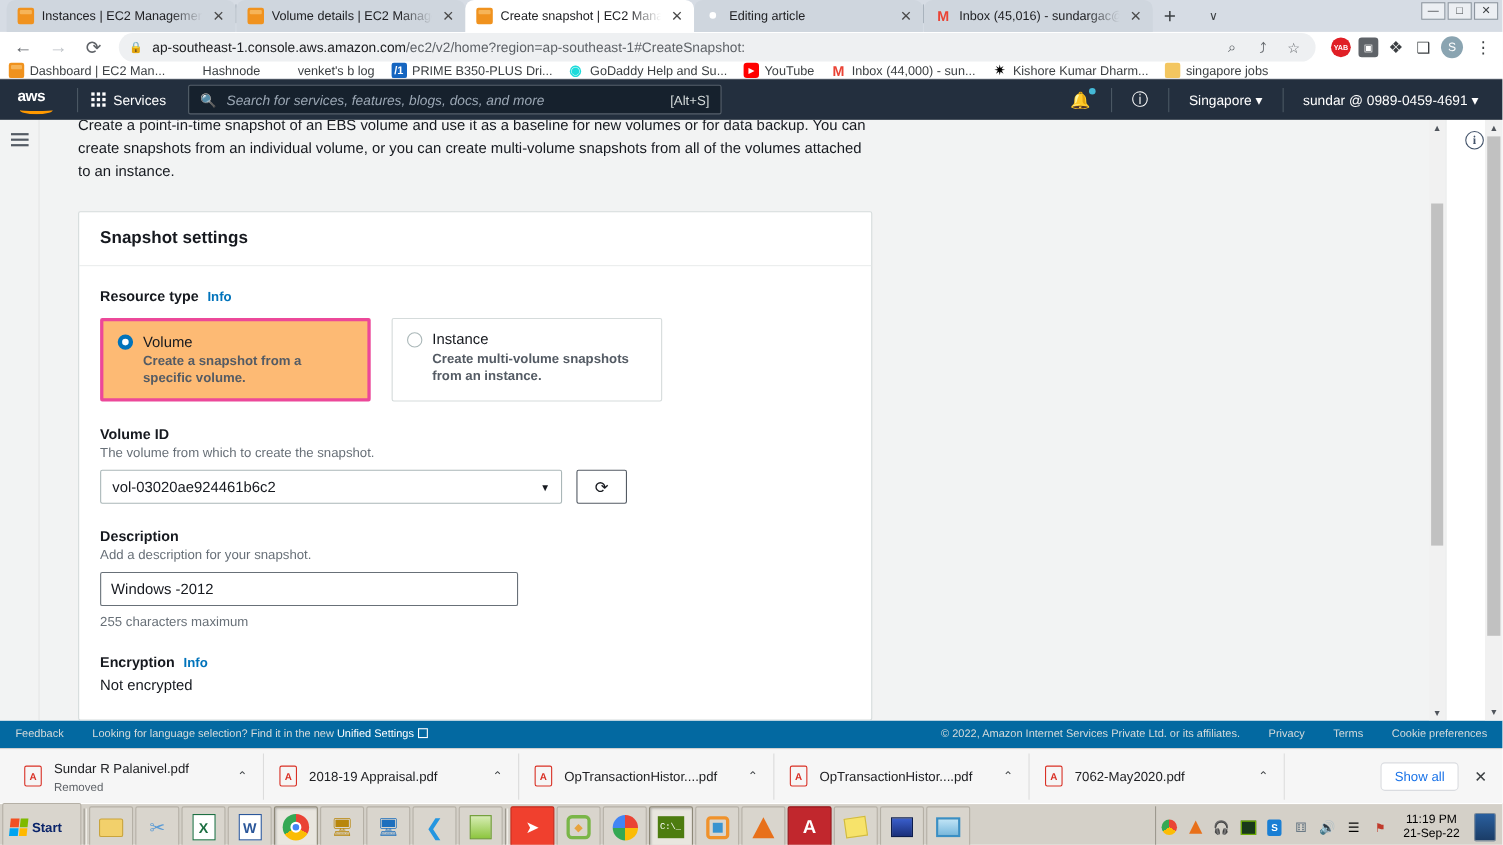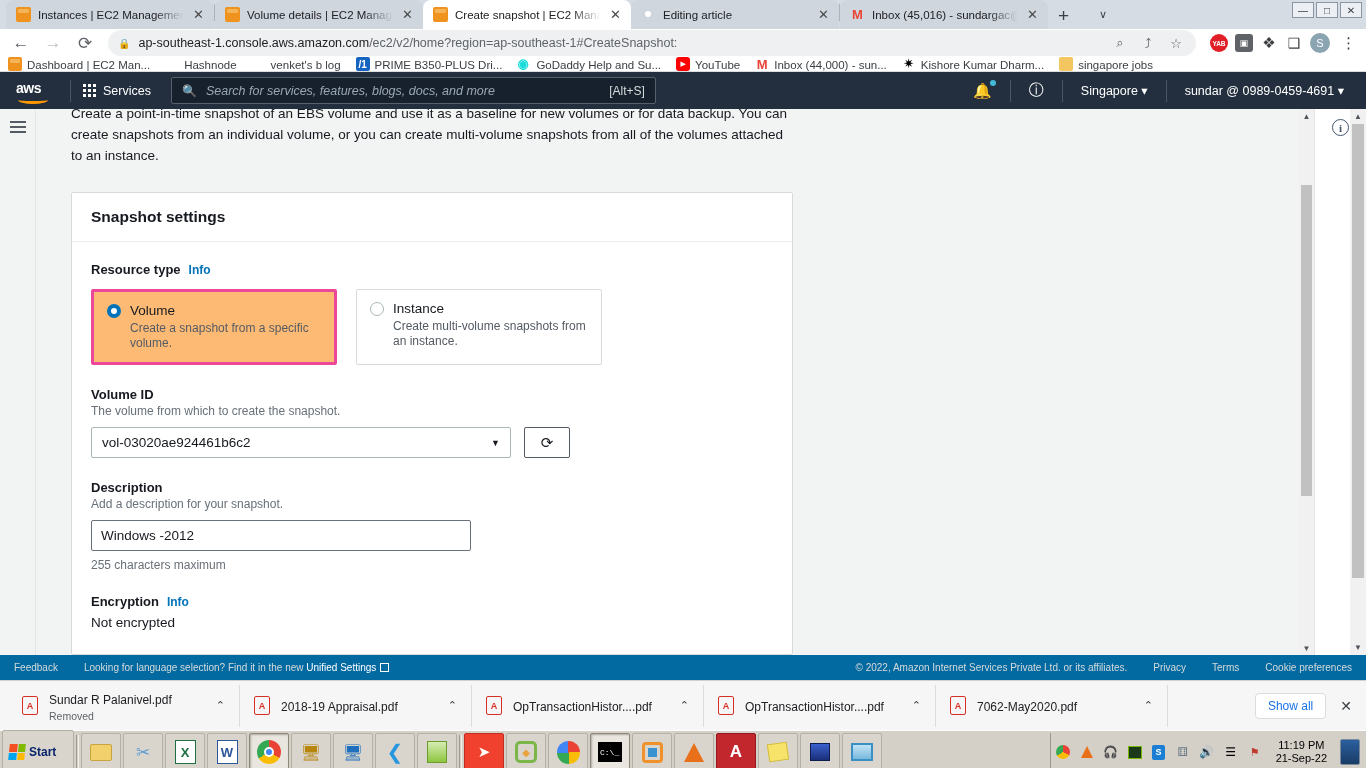--- a/index.html
+++ b/index.html
@@ -138,21 +138,21 @@
 
   .radio-row { display: flex; gap: 19px; margin-top: 12px; }
   .radio-card { width: 246px; border: 1px solid #d5dbdb; border-radius: 2px; padding: 11px 13px;
     background: #fff; }
   .radio-card.sel { border: 3px solid #ec4899; background: #fdba74; }
   .radio-top { display: flex; align-items: center; gap: 9px; }
   .radio { width: 14px; height: 14px; border-radius: 50%; border: 1px solid #aab7b8;
     background: #fff; flex: 0 0 14px; position: relative; }
   .radio.on { border: 4px solid #0073bb; background: #fff; }
   .radio-title { font-size: 13.5px; color: #16191f; }
-  .radio-desc { font-size: 12px; color: #545b64; margin-top: 3px; margin-left: 23px; line-height: 15px; }
+  .radio-desc { font-size: 12px; color: #545b64; margin-top: 3px; margin-left: 23px; line-height: 15px; font-weight: bold; }
 
   .group { margin-top: 22px; }
   .row-input { display: flex; align-items: center; gap: 13px; margin-top: 9px; }
   .select {
     width: 420px; height: 31px; border: 1px solid #aab7b8; border-radius: 2px;
     background: #fff; display: flex; align-items: center; padding: 0 10px; }
   .select .val { flex: 1; font-size: 13.5px; color: #16191f; }
   .select .caret { font-size: 9px; color: #16191f; }
   .refresh-btn { width: 46px; height: 31px; border: 1px solid #545b64; border-radius: 2px;
     background: #fff; display: flex; align-items: center; justify-content: center;
@@ -562,21 +562,21 @@
     <div class="tb-btn" style="background:#f0402e;border-color:#c22d1f">
         <span style="font-size:15px;color:#fff">➤</span>
       </div>
     <div class="tb-btn">
         <span style="width:22px;height:22px;border:3px solid #7ab648;border-radius:5px;display:flex;align-items:center;justify-content:center;color:#e8a33d;font-size:10px">◆</span>
       </div>
     <div class="tb-btn">
         <span style="width:23px;height:23px;border-radius:50%;background:conic-gradient(#ea4335 0 25%,#fbbc05 25% 50%,#34a853 50% 75%,#4285f4 75% 100%);display:block"></span>
       </div>
     <div class="tb-btn active">
-        <span style="width:24px;height:20px;background:#000000;color:#fff;font-size:8px;display:flex;align-items:center;padding-left:2px;font-family:'Liberation Mono',monospace">C:\_</span>
+        <span style="width:24px;height:20px;background:#4d7c0f;color:#fff;font-size:8px;display:flex;align-items:center;padding-left:2px;font-family:'Liberation Mono',monospace">C:\_</span>
       </div>
     <div class="tb-btn">
         <span style="width:21px;height:21px;border:3px solid #f0922b;border-radius:4px;display:flex;align-items:center;justify-content:center">
           <span style="width:9px;height:9px;background:#3993d0;display:block"></span>
         </span>
       </div>
     <div class="tb-btn">
         <span style="width:0;height:0;border-left:10px solid transparent;border-right:10px solid transparent;border-bottom:19px solid #e8701a;display:block"></span>
       </div>
     <div class="tb-btn" style="background:#c1272d;border-color:#94181d">

